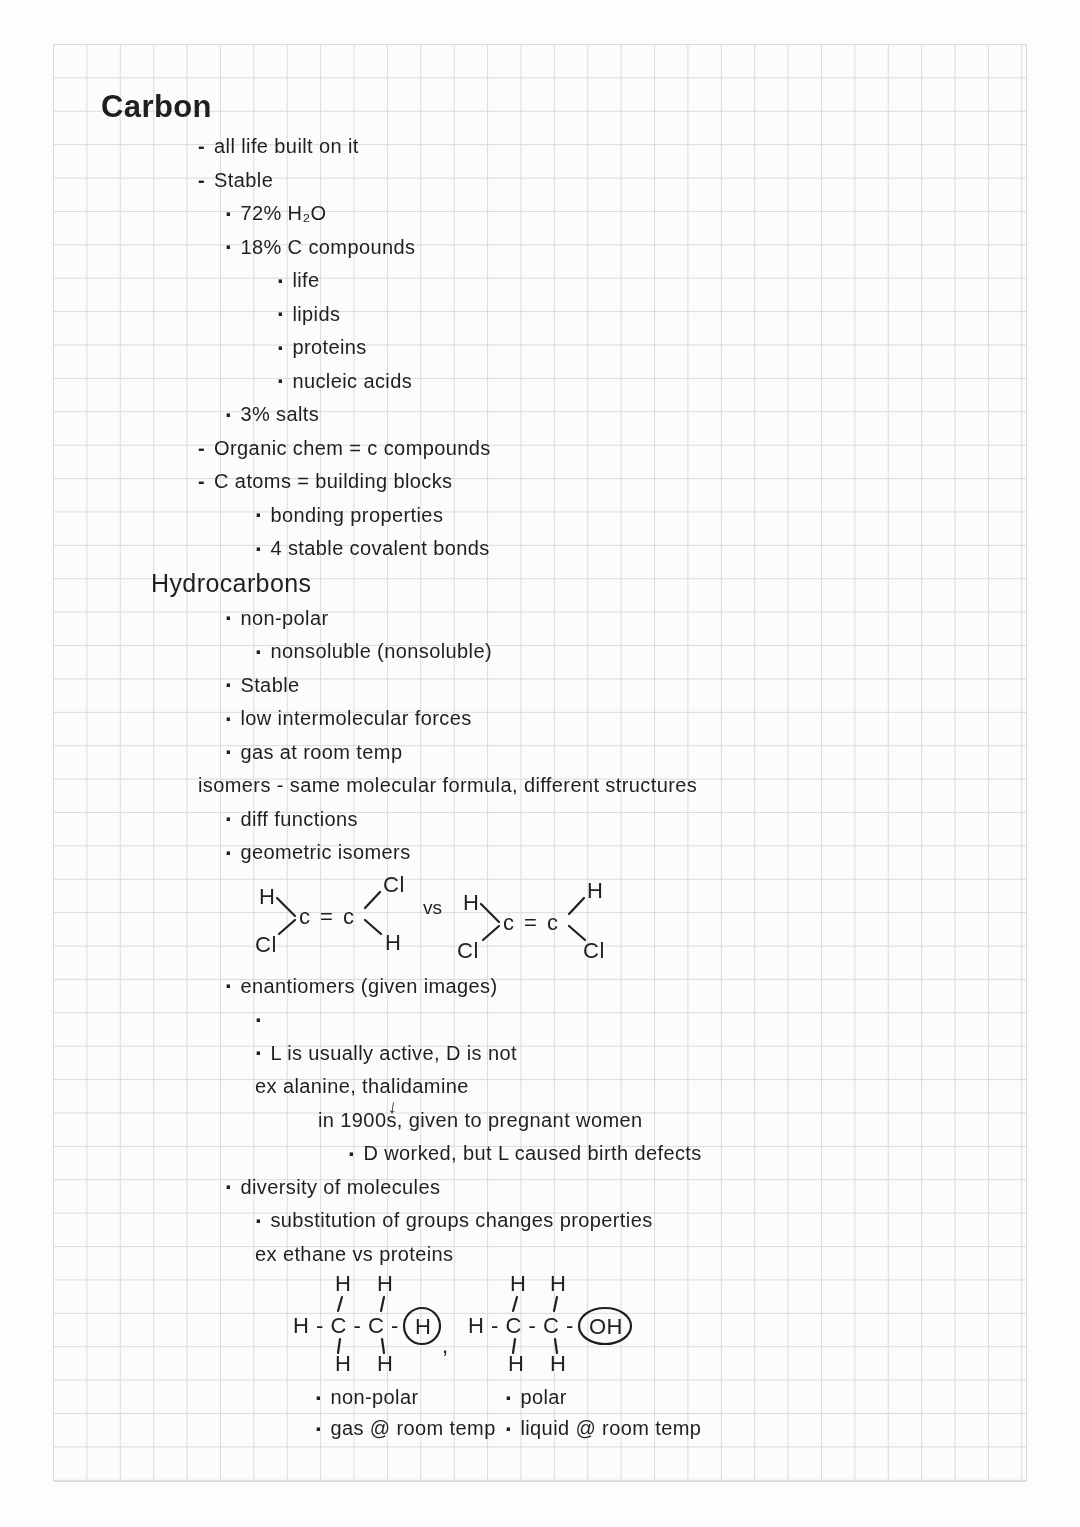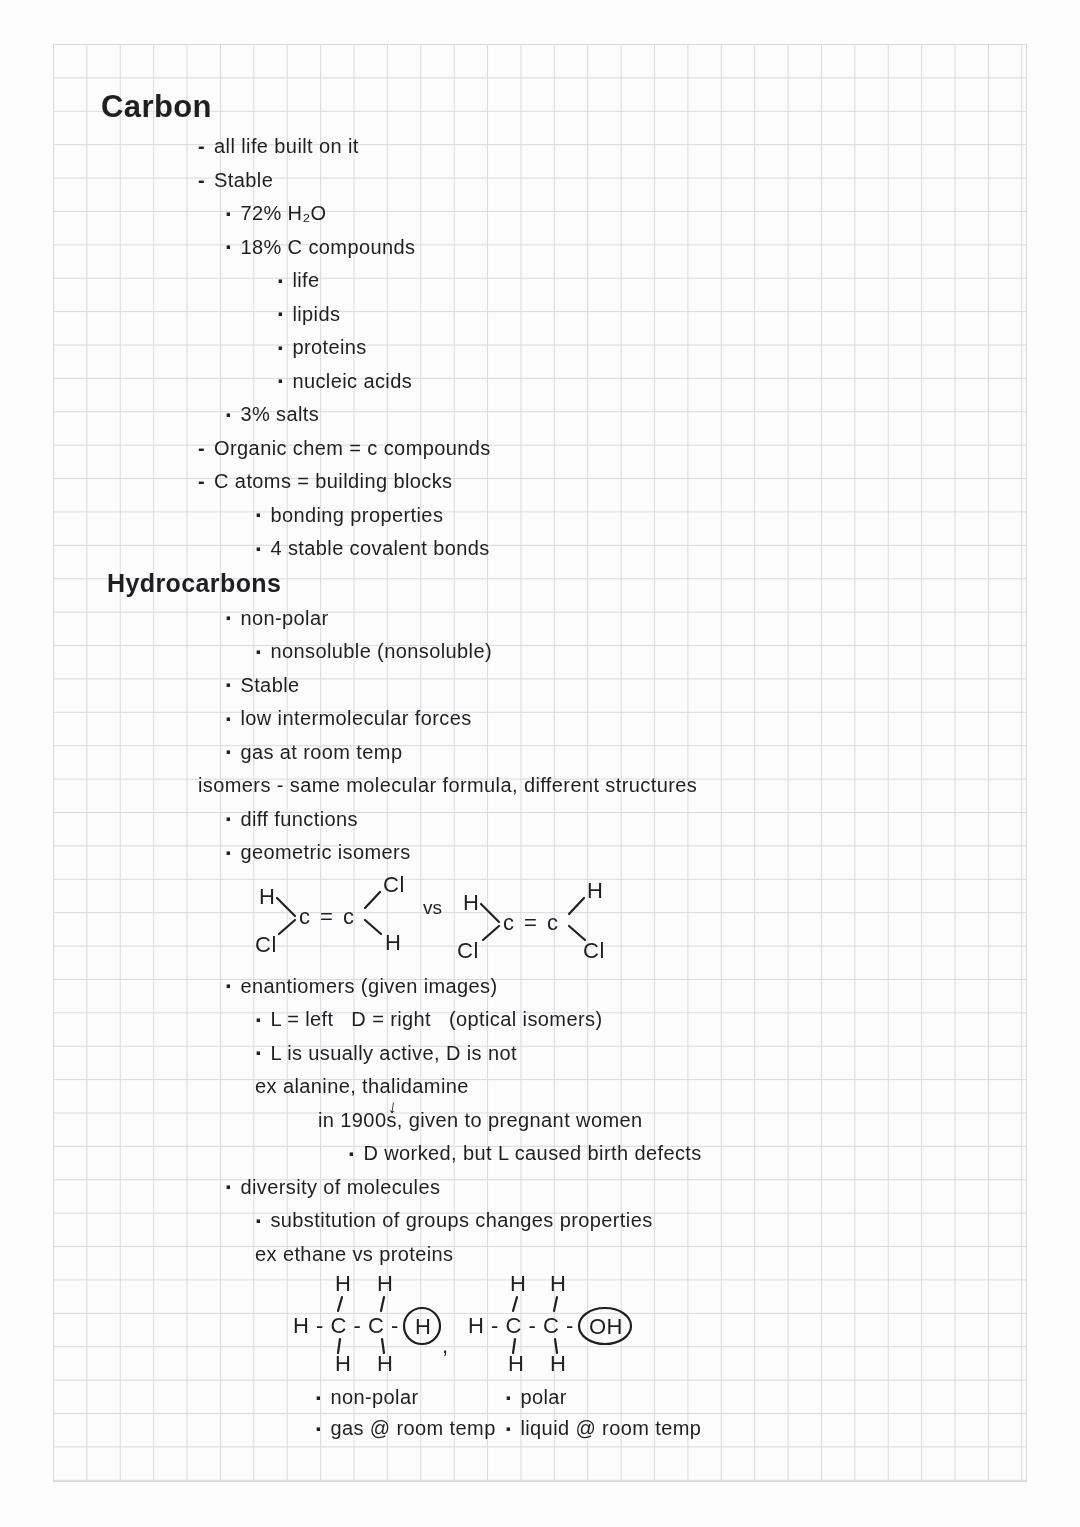--- a/index.html
+++ b/index.html
@@ -26,21 +26,21 @@
     position:relative;
     height:33.5px;
     display:flex;align-items:center;
     font-size:20px;
     letter-spacing:.4px;
     white-space:nowrap;
   }
   .line .marker{margin-right:9px;font-weight:700;}
   .line .marker.dot{font-size:24px;line-height:10px;margin-right:7px;}
   .title{height:46px;font-size:31px;padding-left:48px;font-weight:700;}
-  .subtitle{height:36px;font-size:25px;padding-left:54px;font-weight:700;}
+  .subtitle{height:36px;font-size:25px;padding-left:98px;font-weight:400;}
   .lv1{padding-left:145px;}
   .lv2{padding-left:172px;}
   .lv3{padding-left:202px;}
   .lv4{padding-left:224px;}
   .lv5{padding-left:265px;}
   .lv6{padding-left:295px;}
   .down-arrow{
     position:absolute;left:335px;bottom:-14px;
     font-size:19px;font-weight:700;transform:rotate(8deg);
     z-index:2;
@@ -182,21 +182,20 @@
       <text class="atom" x="330" y="88">Cl</text>
     </svg>
 
     <div>
         <div class="line lv2">
           <span class="marker dot">·</span>
           <span class="txt">enantiomers (given images)</span>
         </div>
         <div class="line lv3">
           <span class="marker dot">·</span>
-          <span class="txt">L = left&nbsp;&nbsp; D = right&nbsp;&nbsp; (optical isomers)</span>
         </div>
         <div class="line lv3">
           <span class="marker dot">·</span>
           <span class="txt">L is usually active, D is not</span>
         </div>
         <div class="line lv3">
           <span class="txt">ex alanine, thalidamine</span>
           <span class="down-arrow">↓</span>
         </div>
         <div class="line lv5">

